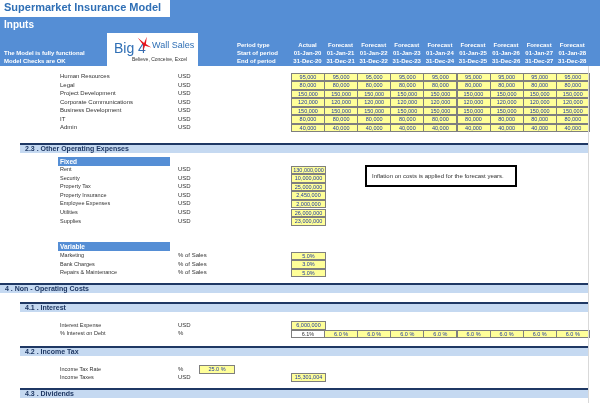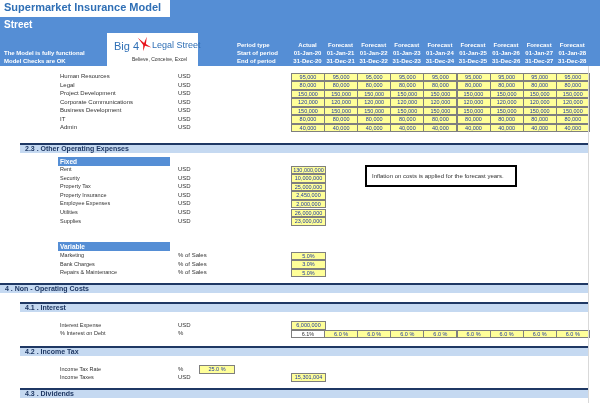--- a/index.html
+++ b/index.html
@@ -3,21 +3,21 @@
 <meta charset="utf-8">
 <style>
   * { box-sizing: border-box; margin: 0; padding: 0; }
   body { width: 600px; height: 403px; overflow: hidden; background: #ffffff; font-family: "Liberation Sans", sans-serif; position: relative; }
   .hdr-band { position: absolute; left: 0; top: 0; width: 600px; height: 66px; background: #558ed5; }
   .title-box { position: absolute; left: 0; top: 0; width: 170px; height: 17px; background: #ffffff; }
   .title { position: absolute; left: 4px; top: 1px; font-size: 11px; font-weight: bold; color: #2f6fb5; white-space: nowrap; }
   .subtitle { position: absolute; left: 4px; top: 19px; font-size: 10px; font-weight: bold; color: #ffffff; }
   .status { position: absolute; left: 4px; font-size: 6px; font-weight: bold; color: #ffffff; white-space: nowrap; }
   .logo { position: absolute; left: 107px; top: 33px; width: 91px; height: 38px; background: #ffffff; }
-  .logo-big { position: absolute; left: 7px; top: 7px; font-size: 11px; color: #2f6fb5; white-space: nowrap; }
+  .logo-big { position: absolute; left: 7px; top: 7px; font-size: 14px; color: #2f6fb5; white-space: nowrap; }
   .logo-ws { position: absolute; left: 45px; top: 7px; font-size: 9px; color: #2f6fb5; white-space: nowrap; }
   .logo-tag { position: absolute; left: 25px; top: 23px; font-size: 5px; color: #333; white-space: nowrap; }
   .logo-eagle { position: absolute; left: 29px; top: 2px; width: 18px; height: 18px; }
   .period-lbl { position: absolute; left: 237px; font-size: 6px; font-weight: bold; color: #ffffff; white-space: nowrap; }
   .ph { position: absolute; width: 35px; text-align: center; font-size: 6px; font-weight: bold; color: #ffffff; white-space: nowrap; }
   .row-lbl { position: absolute; left: 60px; font-size: 6px; color: #333; white-space: nowrap; }
   .row-lbl.sm { font-size: 5.5px; }
   .unit { position: absolute; left: 178px; font-size: 6px; color: #333; white-space: nowrap; }
   .cell { position: absolute; height: 8.5px; background: #ffff99; border: 1px solid #7f7f7f; font-size: 5.5px; color: #1f3aa0; text-align: center; line-height: 7px; white-space: nowrap; }
   .cell.white { background: #ffffff; color: #333; }
@@ -28,30 +28,30 @@
   .note { position: absolute; left: 365px; top: 165px; width: 152px; height: 22px; border: 2px solid #000; background: #fff; font-size: 6px; color: #333; padding-left: 5px; line-height: 18px; white-space: nowrap; }
   .rightline { position: absolute; left: 588px; top: 66px; width: 1px; height: 337px; background: #d9d9d9; }
 </style>
 </head>
 <body>
 
 <div class="hdr-band"></div>
 <div class="title-box">
   <div class="title">Supermarket Insurance Model</div>
 </div>
-<div class="subtitle">Street</div>
+<div class="subtitle">Inputs</div>
 <div class="status" style="top:50px">The Model is fully functional</div>
 <div class="status" style="top:58px">Model Checks are OK</div>
 
 <div class="logo">
   <span class="logo-big">Big 4</span>
   <svg class="logo-eagle" viewBox="0 0 20 20">
       <path d="M2 3 L9 9 L12 2 L11 10 L17 14 L10 12 L8 18 L8 11 Z" fill="#e8141c"></path>
     </svg>
-  <span class="logo-ws">Legal Street</span>
+  <span class="logo-ws">Wall Sales</span>
   <span class="logo-tag">Believe, Conceive, Excel</span>
 </div>
 
 <div class="period-lbl" style="top:42px">Period type</div>
 <div class="period-lbl" style="top:50px">Start of period</div>
 <div class="period-lbl" style="top:58px">End of period</div>
 
 <div id="period-cols">
     <div class="ph" style="left:290px;top:42px">Actual</div>
     <div class="ph" style="left:290px;top:50px">01-Jan-20</div>

